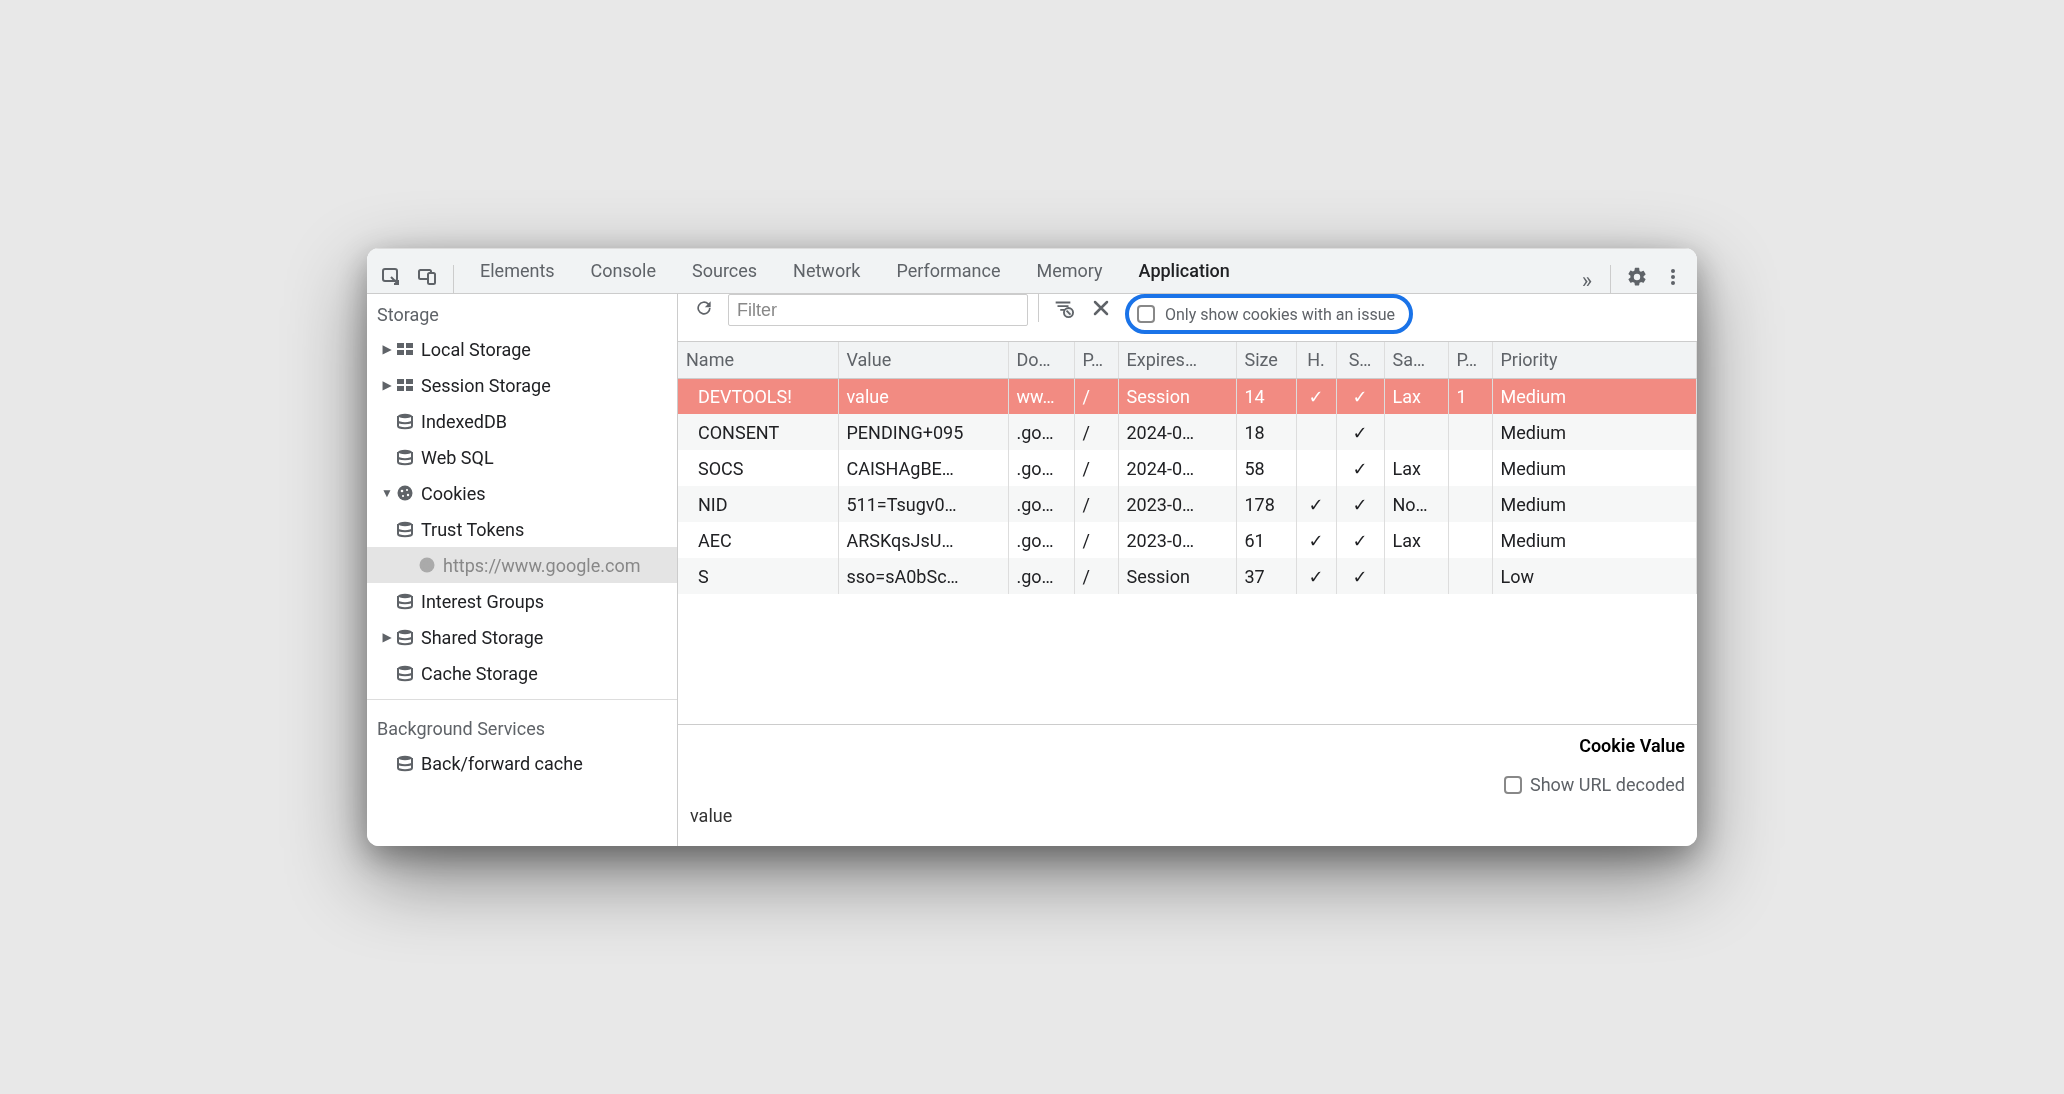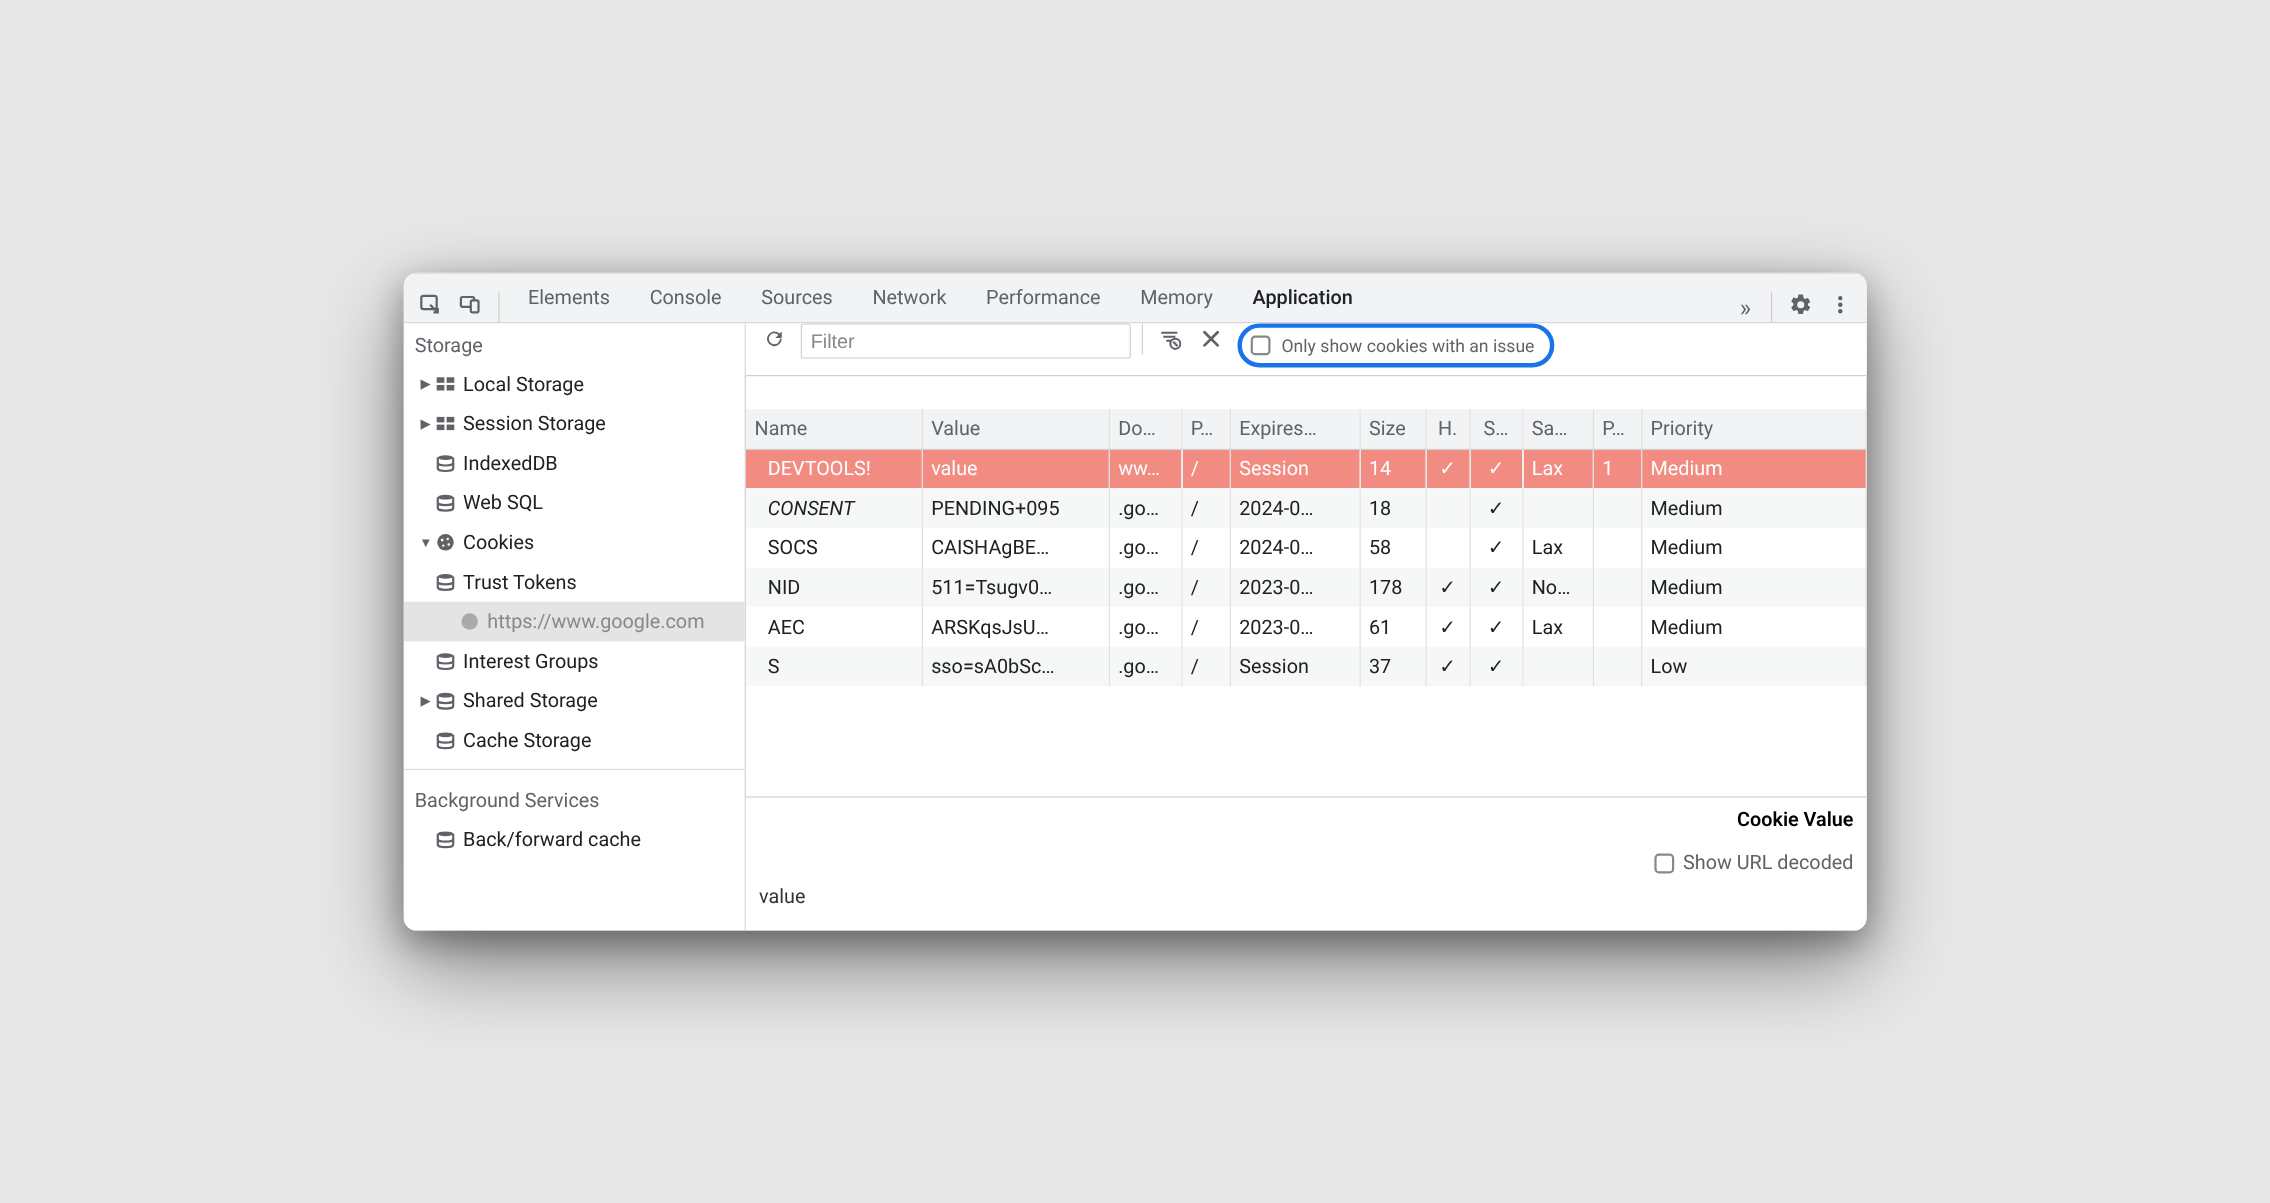--- a/index.html
+++ b/index.html
@@ -93,21 +93,21 @@
   .chk {
     width:18px; height:18px; border:2px solid #888; border-radius:4px;
     display:inline-block; background:#fff;
   }
   .highlight span.lbl { font-size:16px; color:#5f6368; }
 
   
   .table-wrap { flex:1; overflow:hidden; display:flex; flex-direction:column; }
   table.grid {
     width:100%; border-collapse:collapse; table-layout:fixed;
-    font-size:18px; color:#202124;margin-top:30px;
+    font-size:18px; color:#202124;
   }
   table.grid th, table.grid td {
     border-right:1px solid #ddd;
     padding:6px 8px; text-align:left;
     white-space:nowrap; overflow:hidden; text-overflow:ellipsis;
     height:36px;
   }
   table.grid thead th {
     background:#f1f3f4; color:#5f6368; font-weight:400;
     border-bottom:1px solid #ccc;
@@ -384,21 +384,21 @@
                 <td>/</td>
                 <td>Session</td>
                 <td class="right">14</td>
                 <td class="center">✓</td>
                 <td class="center">✓</td>
                 <td>Lax</td>
                 <td>1</td>
                 <td>Medium</td>
               </tr>
               <tr>
-                <td style="padding-left: 20px; font-style: italic;">CONSENT</td>
+                <td style="padding-left: 20px;">CONSENT</td>
                 <td>PENDING+095</td>
                 <td>.go…</td>
                 <td>/</td>
                 <td>2024-0…</td>
                 <td class="right">18</td>
                 <td class="center"></td>
                 <td class="center">✓</td>
                 <td></td>
                 <td></td>
                 <td>Medium</td>

